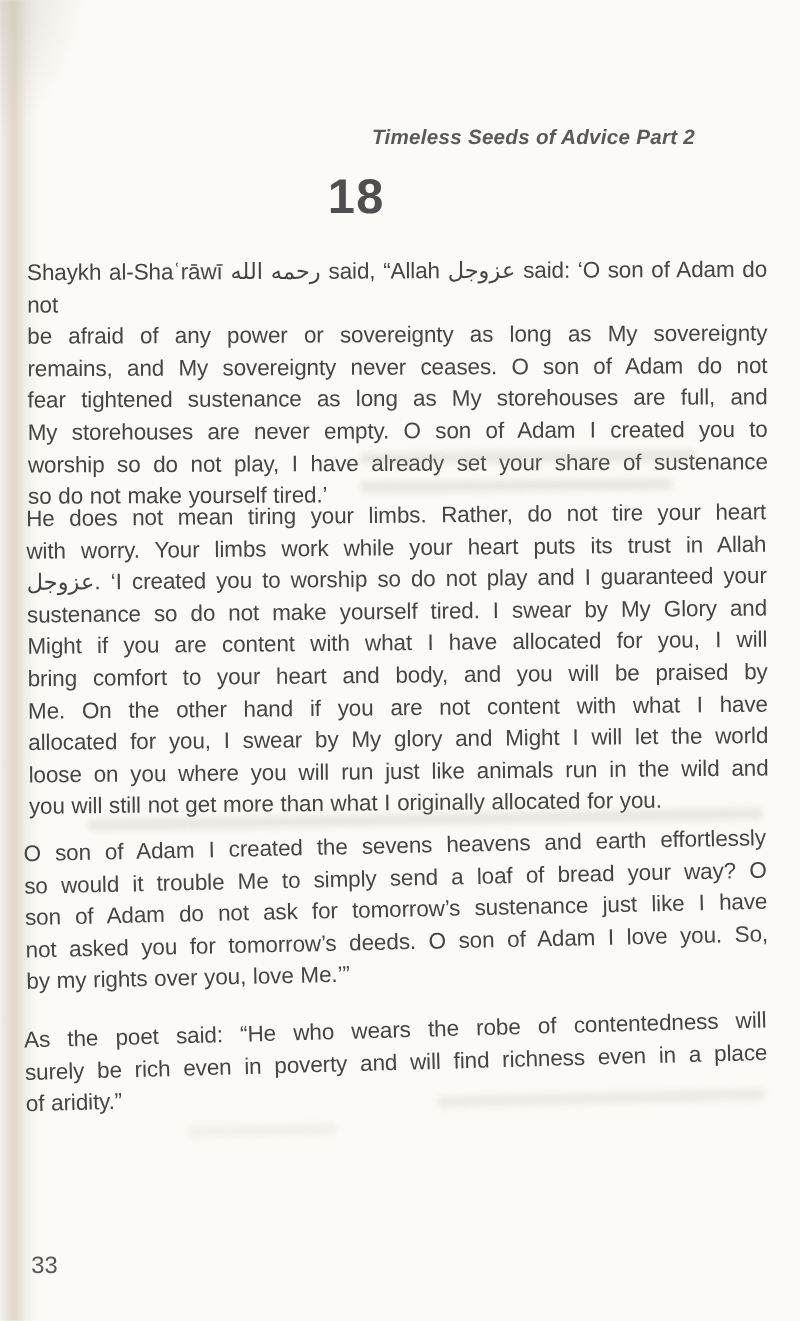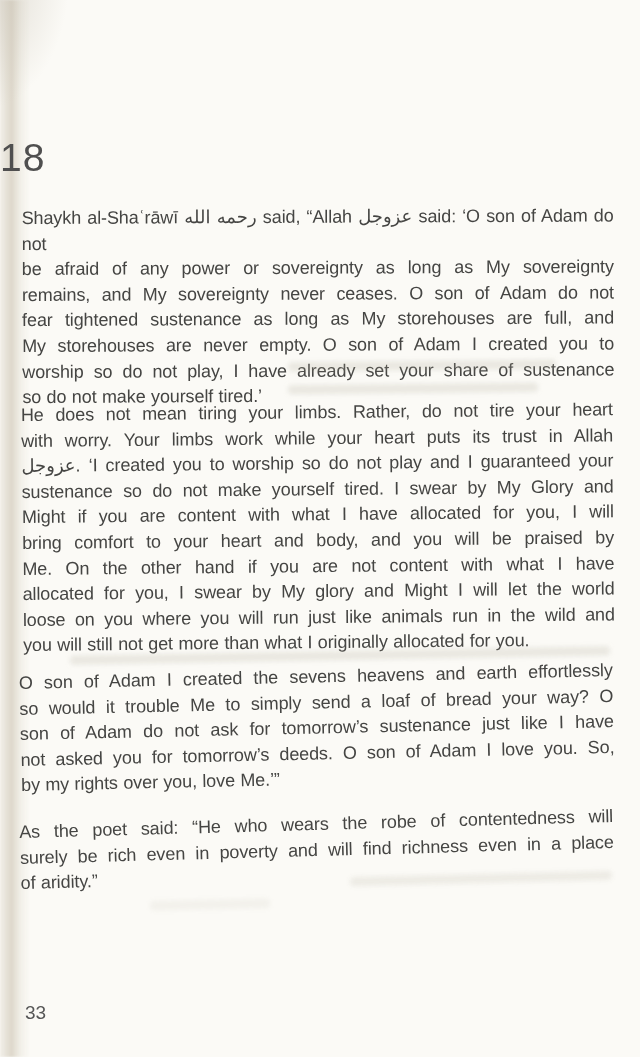--- a/index.html
+++ b/index.html
@@ -34,22 +34,23 @@
     position: absolute; top: 101px; left: 0; width: 556px;
     text-align: right;
     font-style: italic;
     font-weight: 600;
     font-size: 16.5px;
     letter-spacing: 0.2px;
     color: #5a5a5a;
   }
   .chapter-number {
     position: absolute; top: 136px; left: 0; width: 570px;
+    text-align: center;
     font-size: 39px;
-    font-weight: 400;
+    font-weight: 700;
     color: #4f4f4f;
     letter-spacing: 1px;
   }
   .para {
     position: absolute;
     left: 22px;
     width: 592px;
     font-size: 18px;
     letter-spacing: -0.1px;
     word-spacing: 0.5px;
@@ -89,20 +90,21 @@
   .bleed-5 { left: 150px; top: 900px; width: 120px; transform: rotate(-1.2deg); opacity: 0.5; }
 </style>
 </head>
 <body>
 
 <div class="page">
 
   <div class="left-edge"></div>
   <div class="corner-shade"></div>
 
+  <div class="running-header">Timeless Seeds of Advice Part 2</div>
 
   <div class="chapter-number">18</div>
 
   <div class="para p1">
     <div class="tline">Shaykh al-Shaʿrāwī رحمه الله said, “Allah عزوجل said: ‘O son of Adam do not</div>
     <div class="tline">be afraid of any power or sovereignty as long as My sovereignty</div>
     <div class="tline">remains, and My sovereignty never ceases. O son of Adam do not</div>
     <div class="tline">fear tightened sustenance as long as My storehouses are full, and</div>
     <div class="tline">My storehouses are never empty. O son of Adam I created you to</div>
     <div class="tline">worship so do not play, I have already set your share of sustenance</div>

